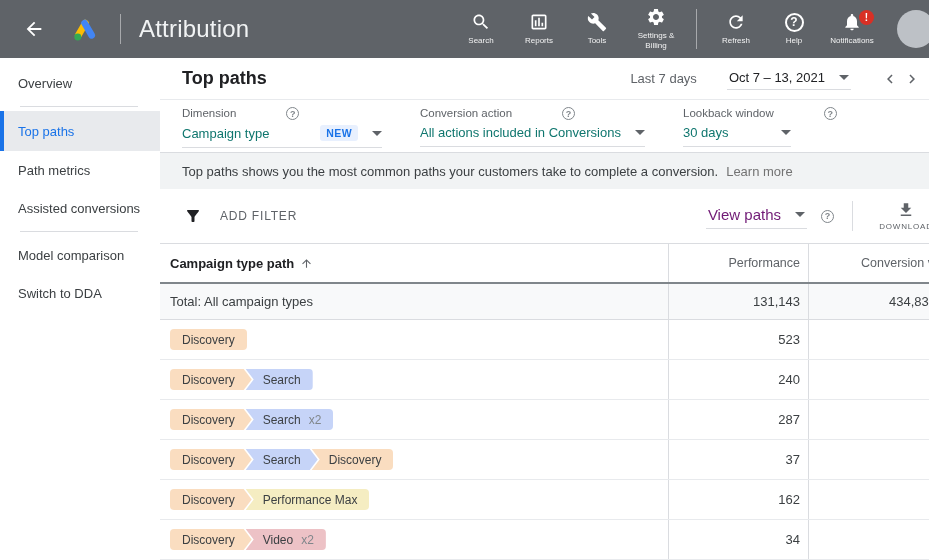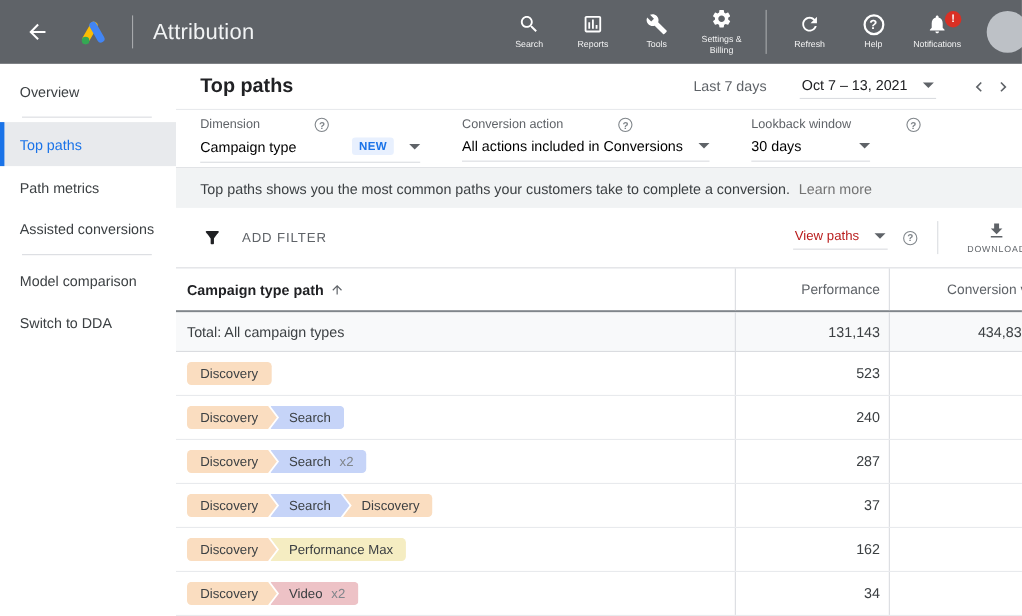--- a/index.html
+++ b/index.html
@@ -4,21 +4,21 @@
 <style>
   * { margin:0; padding:0; box-sizing:border-box; }
   html,body { width:929px; height:560px; overflow:hidden; background:#fff;
     font-family:"Liberation Sans", sans-serif; -webkit-font-smoothing:antialiased; }
 
   
   .topbar { height:58px; background:#5f6368; display:flex; align-items:center; color:#fff; }
   .back-btn { width:40px; height:40px; margin-left:14px; display:flex; align-items:center; justify-content:center; cursor:pointer; }
   .logo { margin-left:16px; display:flex; align-items:center; }
   .tb-divider { width:1px; height:30px; background:rgba(255,255,255,.45); margin:0 18px 0 20px; }
-  .product-title { font-size:20px; font-weight:400; color:#f1f3f4; letter-spacing:.2px; }
+  .product-title { font-size:24px; font-weight:400; color:#f1f3f4; letter-spacing:.2px; }
   .tb-spacer { flex:1; }
   .nav-item { display:flex; flex-direction:column; align-items:center; justify-content:center;
     min-width:52px; margin:0 3px; cursor:pointer; position:relative; }
   .nav-item svg { display:block; }
   .nav-label { font-size:8px; color:rgba(255,255,255,.92); margin-top:4px; text-align:center; line-height:1.25; max-width:54px; }
   .nav-group-divider { width:1px; height:40px; background:rgba(255,255,255,.45); margin:0 10px; }
   .notif-badge { position:absolute; top:-2px; right:4px; min-width:15px; height:15px; border-radius:50%;
     background:#d93025; color:#fff; font-size:10px; font-weight:700; display:flex; align-items:center; justify-content:center; }
   .avatar { width:38px; height:38px; border-radius:50%; background:#bdc1c6; margin-left:16px; margin-right:-6px; flex:none; cursor:pointer; }
 
@@ -45,37 +45,37 @@
   .date-nav { display:flex; align-items:center; margin-left:8px; }
   .chev-btn { width:22px; height:22px; display:flex; align-items:center; justify-content:center; color:#5f6368; cursor:pointer; }
 
   
   .controls-row { height:53px; flex:none; display:flex; align-items:flex-start; padding:7px 0 0 22px; border-bottom:1px solid #dadce0; }
   .control { margin-right:38px; }
   .ctl-label { display:flex; font-size:11.5px; color:#5f6368;gap:45px; }
   .help-circle { width:13px; height:13px; border:1.3px solid #80868b; border-radius:50%; color:#80868b;
     font-size:9px; font-weight:700; display:inline-flex; align-items:center; justify-content:center; margin-left:5px; cursor:pointer; }
   .ctl-value-row { display:flex; align-items:center; margin-top:5px; padding-bottom:6px; border-bottom:1px solid #dadce0; cursor:pointer; }
-  .ctl-value { font-size:13px; font-weight:500; color:#000000; white-space:nowrap; }
+  .ctl-value { font-size:13px; font-weight:500; color:#0f766e; white-space:nowrap; }
   .new-badge { background:#e8f0fe; color:#1a73e8; font-size:10.5px; font-weight:700; letter-spacing:.4px;
     border-radius:3px; padding:2px 6px; margin-left:14px; }
   .ctl-1 .ctl-value-row { width:200px; } .ctl-1 .new-badge { margin-left:auto; }
   .ctl-2 .ctl-value-row { width:225px; } .ctl-2 .caret { margin-left:auto; }
   .ctl-3 .ctl-value-row { width:108px; } .ctl-3 .caret { margin-left:auto; }
 
   
   .banner { height:36px; flex:none; background:#f1f3f4; display:flex; align-items:center; padding-left:22px; font-size:13px; color:#3c4043; }
   .banner a { color:#737373; text-decoration:none; margin-left:8px; cursor:pointer; }
 
   
   .filter-row { height:55px; flex:none; display:flex; align-items:center; padding-left:24px; border-bottom:1px solid #dadce0; }
   .funnel { color:#202124; display:flex; cursor:pointer; }
   .add-filter { font-size:12px; font-weight:500; letter-spacing:.8px; color:#5f6368; margin-left:18px; cursor:pointer; }
   .view-paths { margin-left:auto; display:flex; align-items:center; border-bottom:1px solid #dadce0; padding:2px 2px 5px 2px; cursor:pointer; }
-  .view-paths-label { font-size:12px; color:#b91c1c; }
+  .view-paths-label { font-size:15px; color:#701a75; }
   .vp-help { margin-left:14px; }
   .fr-divider { width:1px; height:30px; background:#dadce0; margin:0 14px 0 18px; }
   .download { display:flex; flex-direction:column; align-items:center; color:#5f6368; cursor:pointer; width:78px; margin-right:-16px; flex:none; }
   .download-label { font-size:8px; letter-spacing:.8px; color:#5f6368; margin-top:3px; white-space:nowrap; }
 
   
   .table { flex:1; display:flex; flex-direction:column; min-height:0; }
   .cell-path { flex:0 0 508px; min-width:0; padding-left:10px; display:flex; align-items:center; }
   .cell-conv { flex:0 0 140px; border-left:1px solid #dadce0; display:flex; align-items:center; justify-content:flex-end; padding-right:8px; }
   .cell-cv   { flex:0 0 160px; border-left:1px solid #dadce0; display:flex; align-items:center; justify-content:flex-end; padding-right:32px; }

